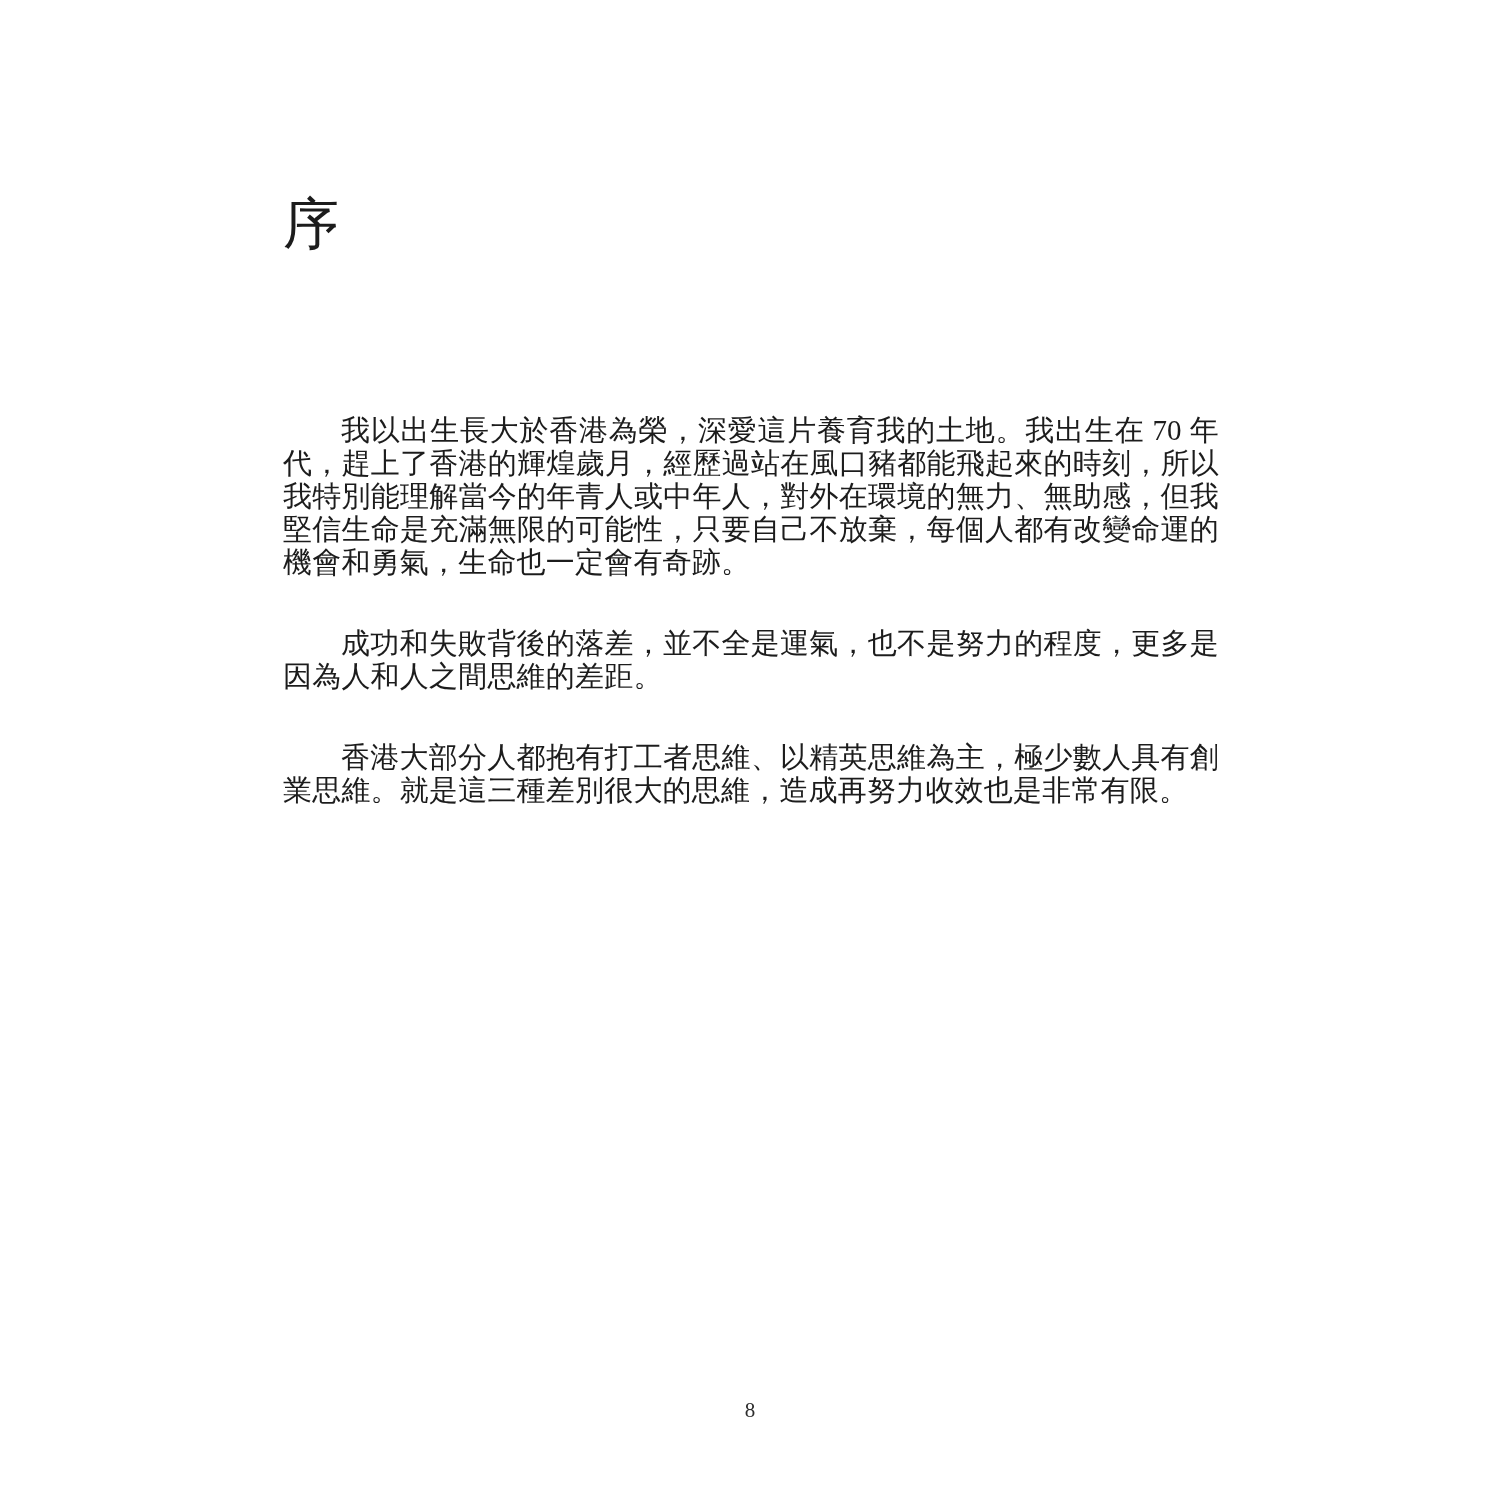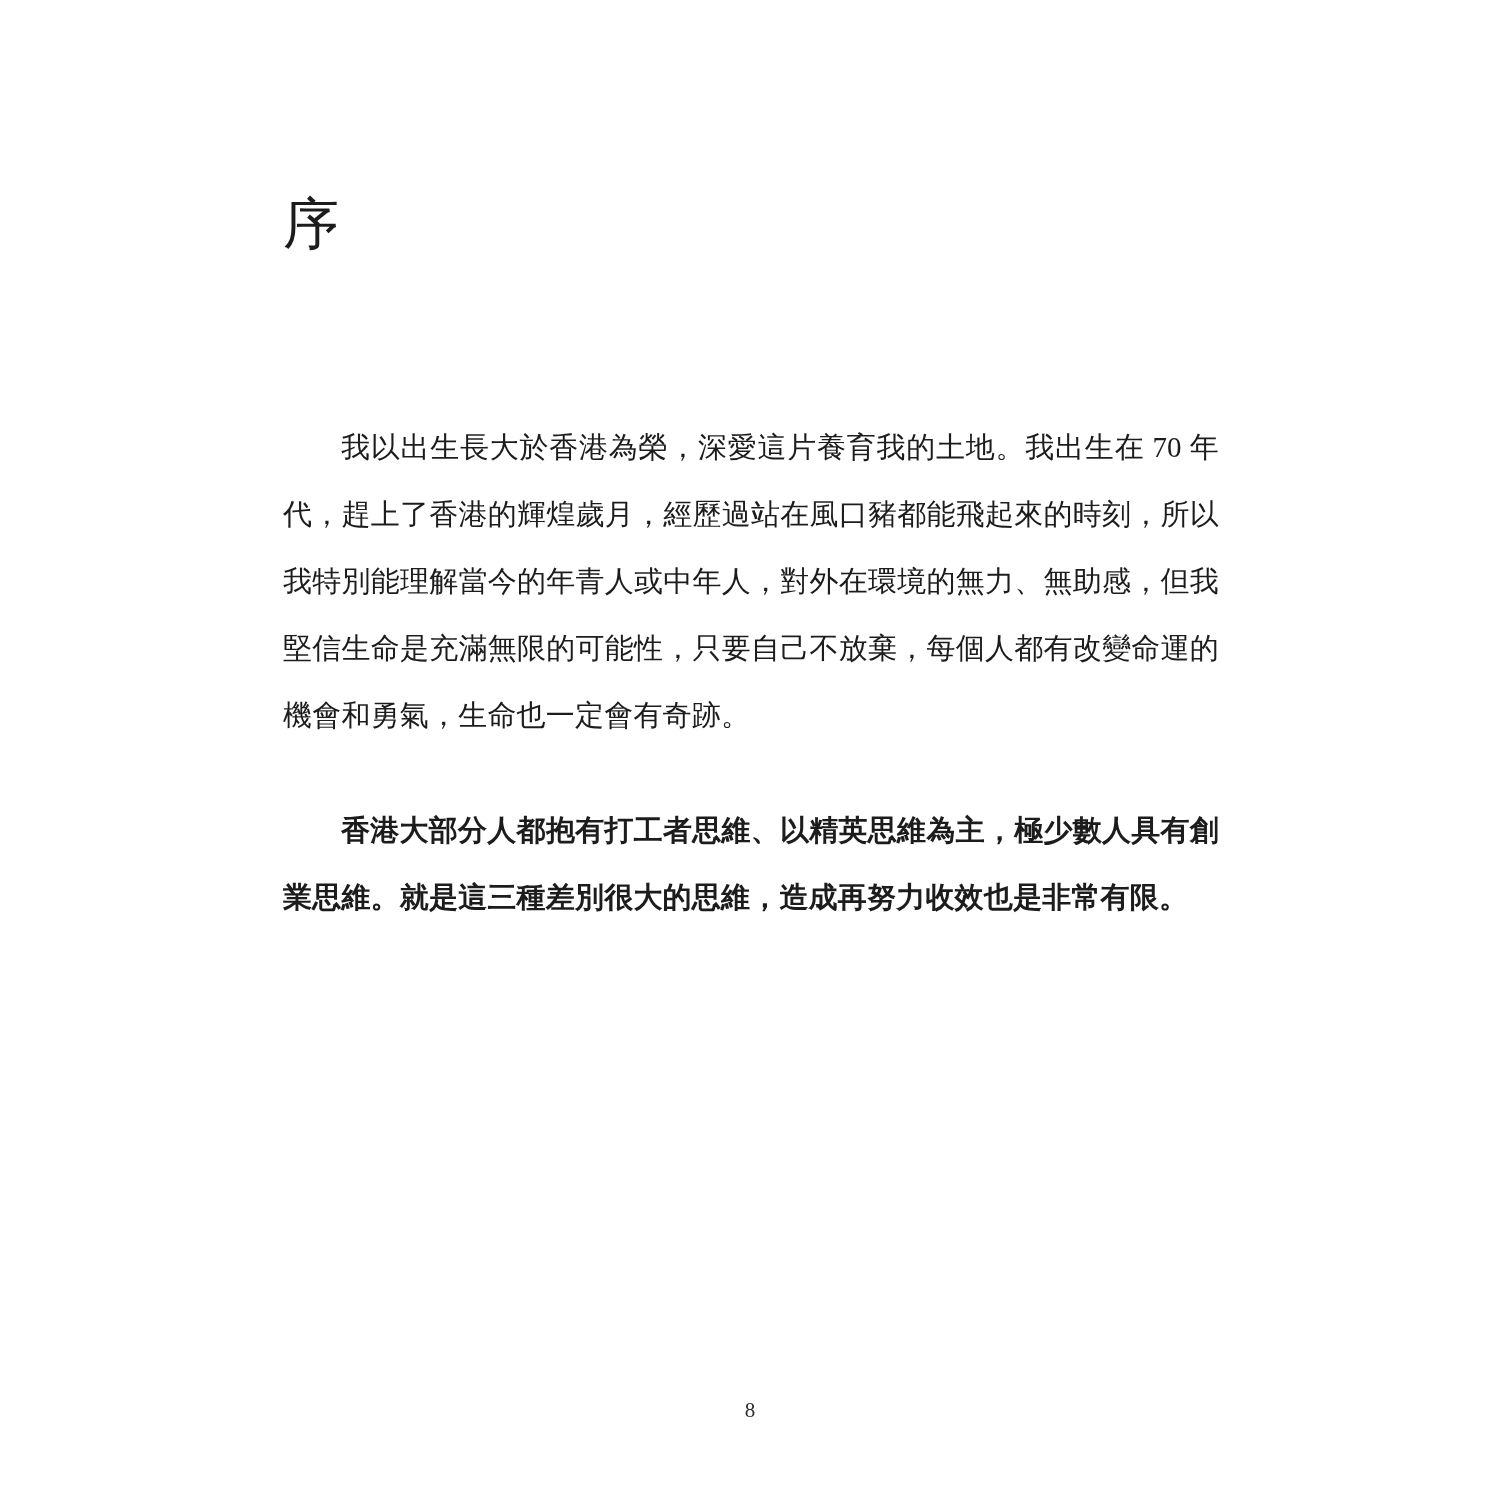--- a/index.html
+++ b/index.html
@@ -34,46 +34,46 @@
     line-height: 1;
     font-weight: 400;
     margin: 0;
     letter-spacing: 2px;
   }
   .body-text {
     margin-top: 162px;
   }
   .para {
     font-size: 29px;
-    line-height: 67px;
+    line-height: 33px;
     text-align: justify;
     text-justify: inter-ideograph;
     text-indent: 2em;
     margin: 0 0 48px 0;
     letter-spacing: 0.2px;
   }
   .para:last-child {
     margin-bottom: 0;
-    font-weight: bold;
   }
   .page-number {
     position: absolute;
     left: 0;
     top: 1398px;
     width: 1500px;
     text-align: center;
     font-size: 21px;
     color: #2e2e2e;
   }
 </style>
 </head>
 <body>
 
 <div class="page">
   <div class="content">
     <h1 class="title">序</h1>
     <div class="body-text">
       <p class="para">我以出生長大於香港為榮，深愛這片養育我的土地。我出生在 70 年代，趕上了香港的輝煌歲月，經歷過站在風口豬都能飛起來的時刻，所以我特別能理解當今的年青人或中年人，對外在環境的無力、無助感，但我堅信生命是充滿無限的可能性，只要自己不放棄，每個人都有改變命運的機會和勇氣，生命也一定會有奇跡。</p>
+      <p class="para">成功和失敗背後的落差，並不全是運氣，也不是努力的程度，更多是因為人和人之間思維的差距。</p>
       <p class="para">香港大部分人都抱有打工者思維、以精英思維為主，極少數人具有創業思維。就是這三種差別很大的思維，造成再努力收效也是非常有限。</p>
     </div>
   </div>
   <div class="page-number">8</div>
 </div>
 
 </body></html>

